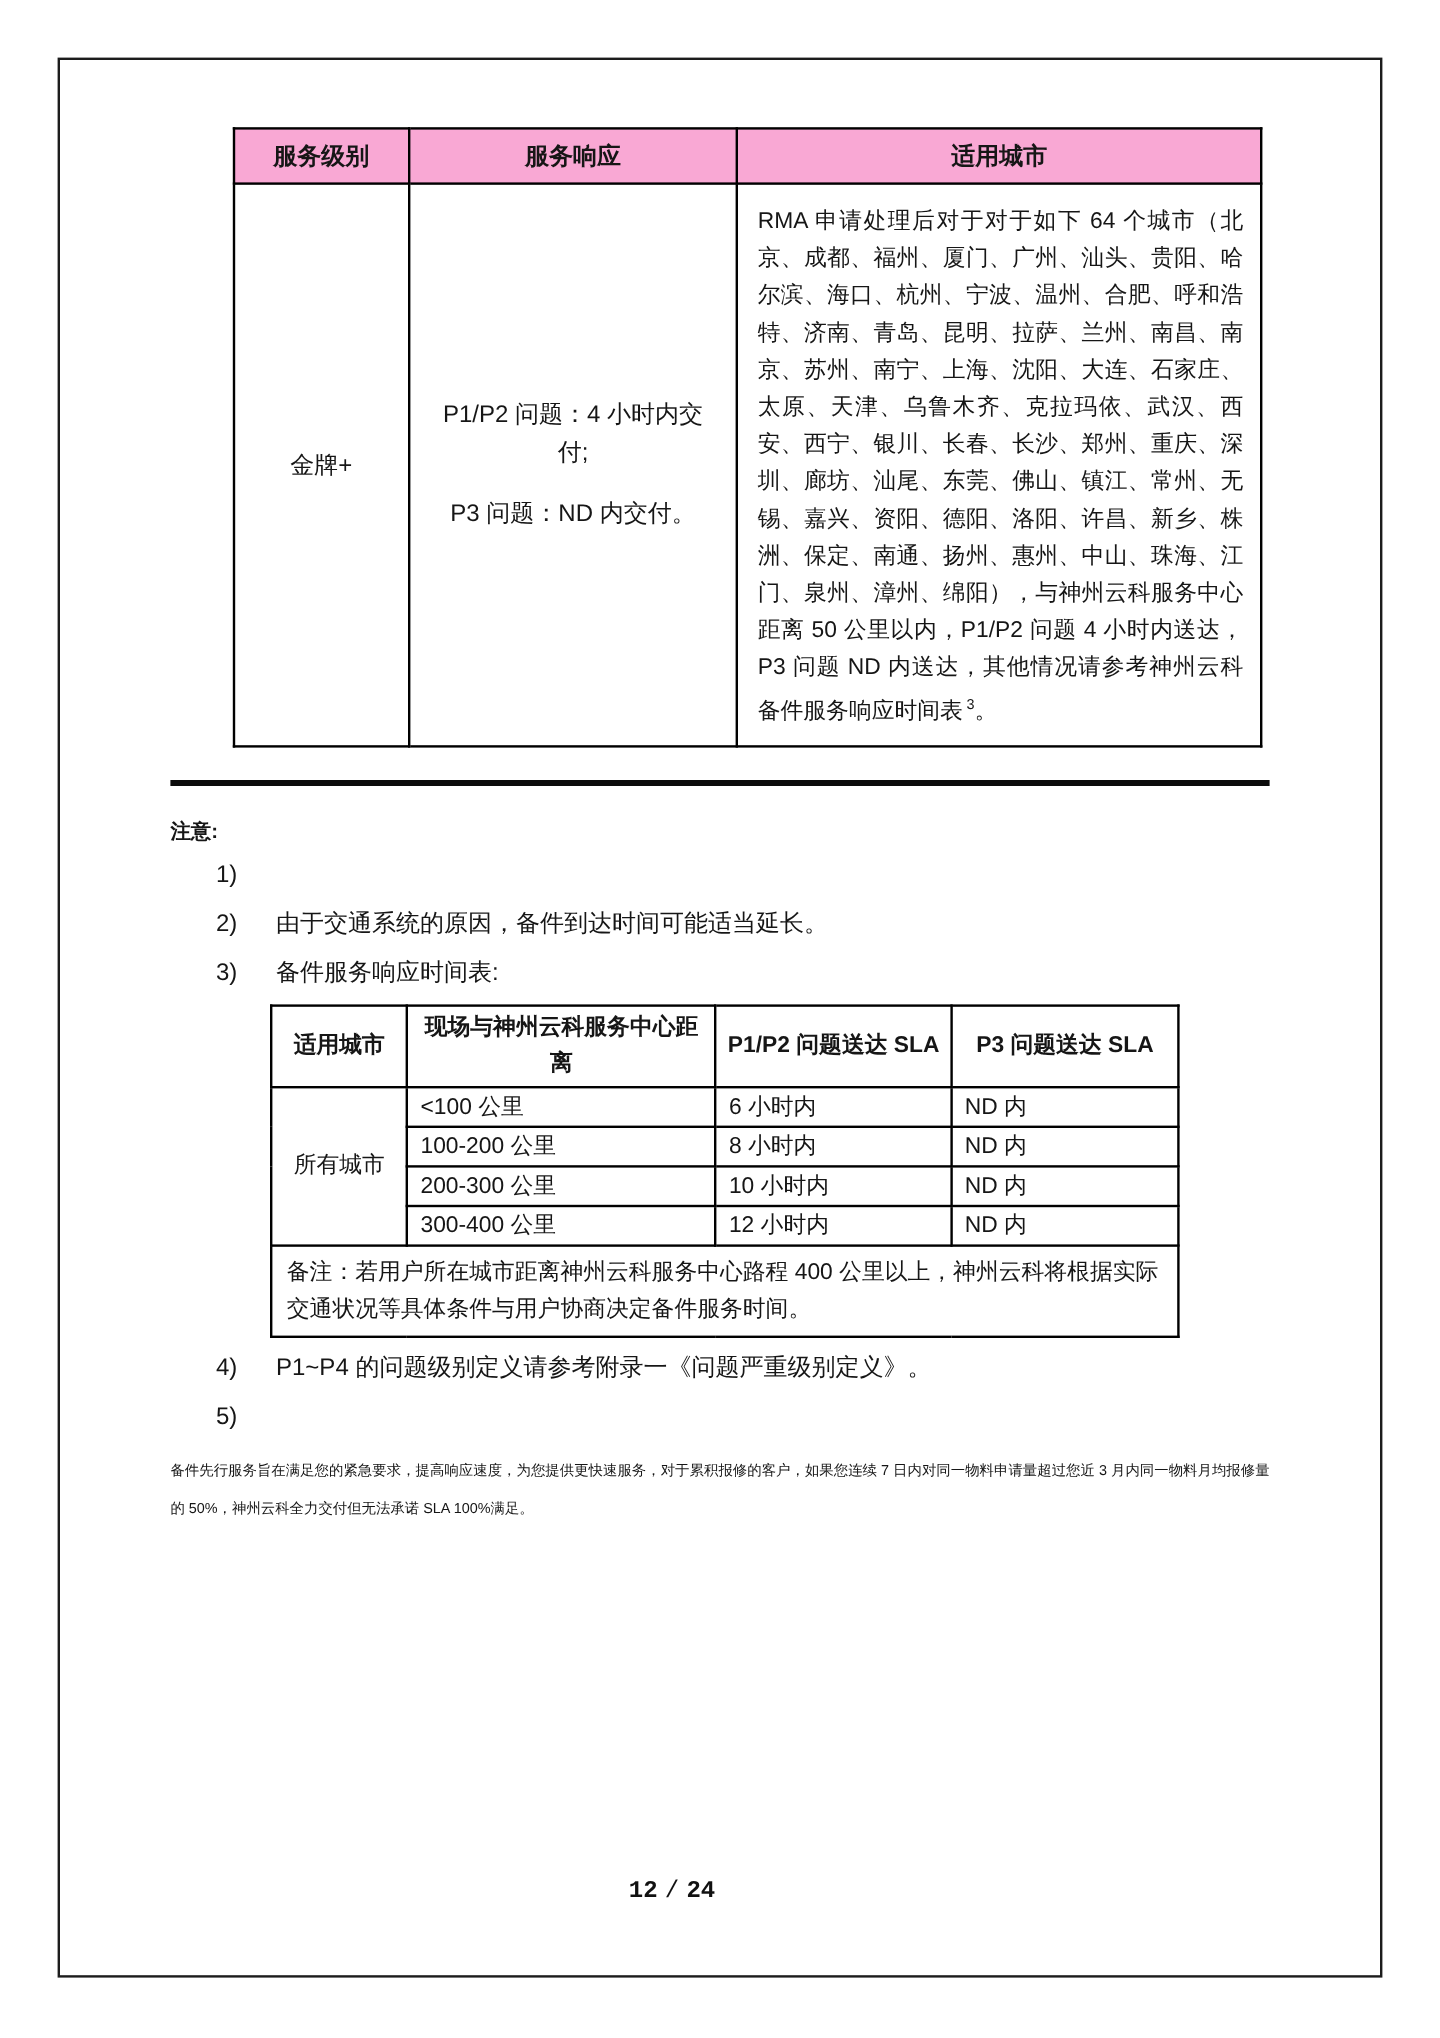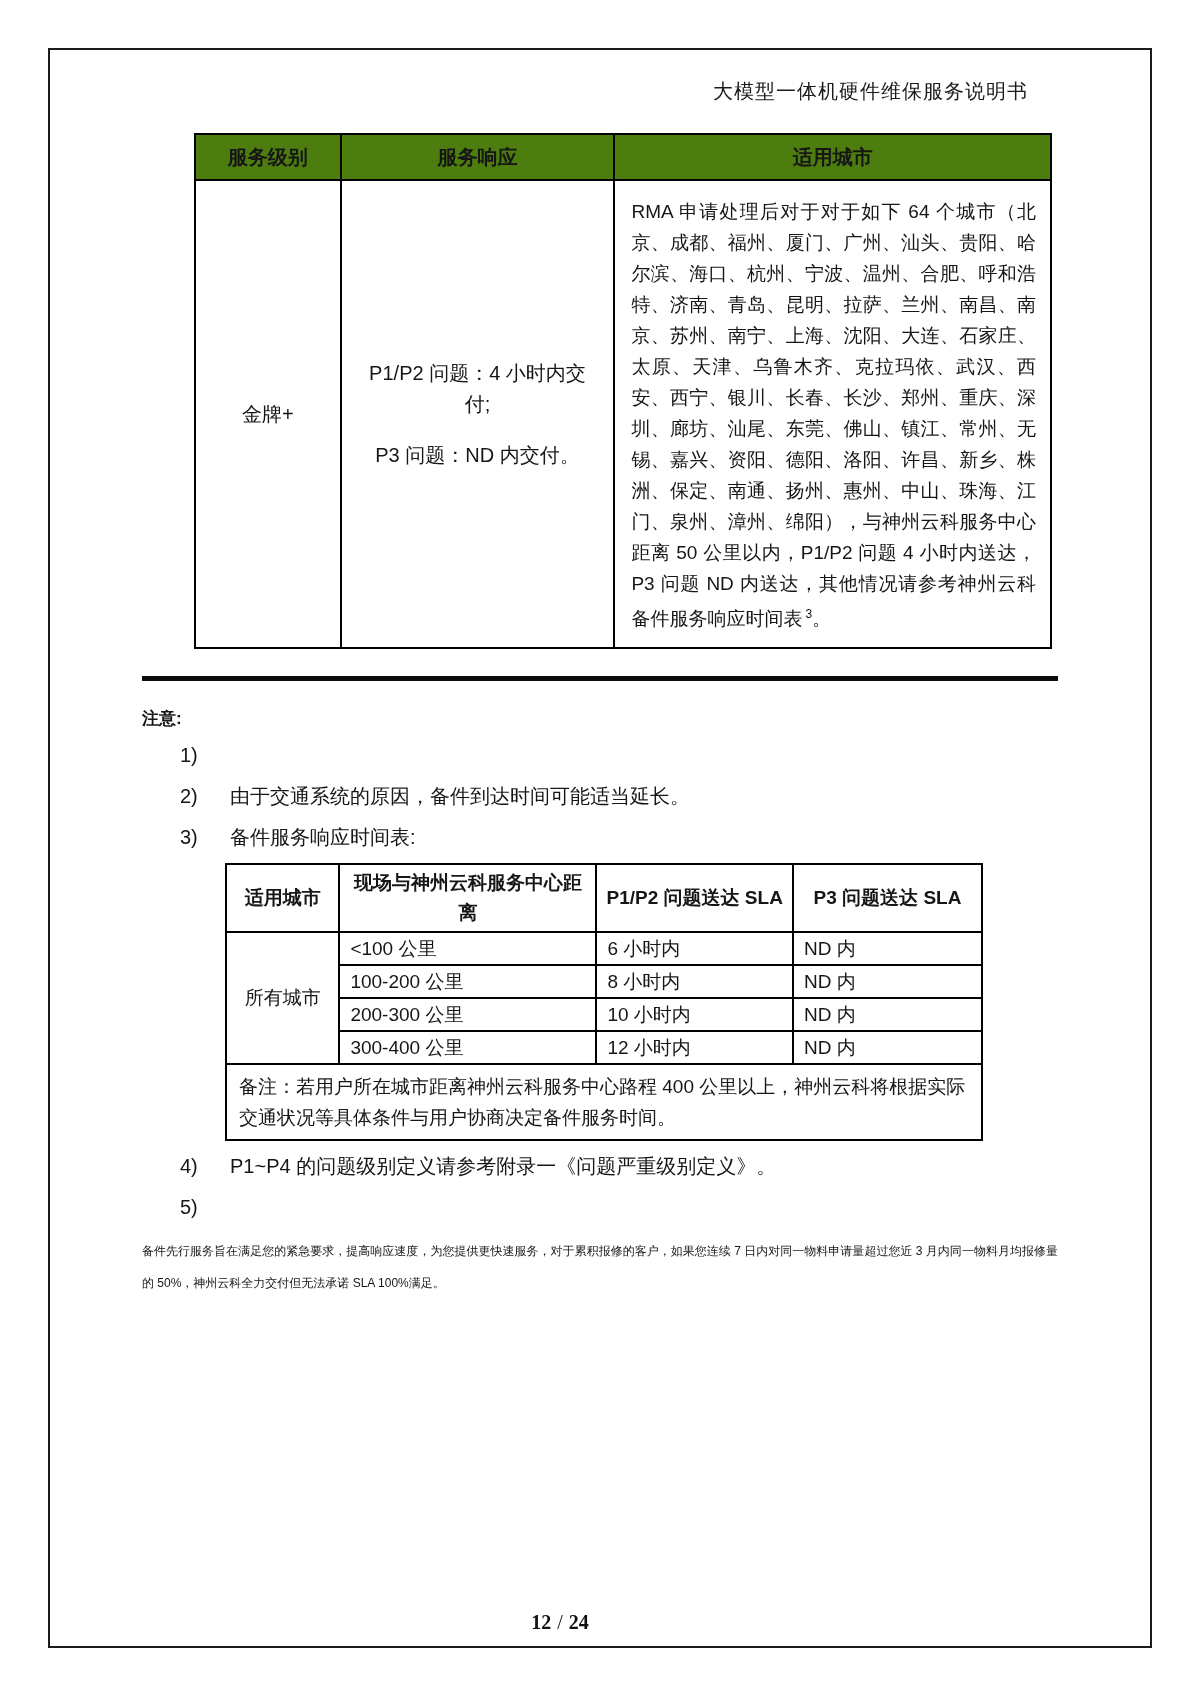--- a/index.html
+++ b/index.html
@@ -25,21 +25,21 @@
   }
   
   table{border-collapse:collapse;}
   .tbl1{
     margin:28px 0 0 52px;
     width:858px;
     table-layout:fixed;
   }
   .tbl1 th,.tbl1 td{border:2px solid #000;}
   .tbl1 th{
-    background:#4d7c0f;
+    background:#f9a8d4;
     font-size:20px;font-weight:bold;
     height:44px;text-align:center;
     padding:0 4px;
   }
   .col-level{width:17%;}
   .col-resp{width:32%;}
   .col-city{width:51%;}
   .cell-level{
     text-align:center;vertical-align:middle;
     font-size:20px;
@@ -112,32 +112,31 @@
   
   .closing{
     margin-top:12px;
     font-size:12px;line-height:32px;
     text-align:justify;
   }
   
   .page-number{
     position:absolute;left:0;top:1565px;width:1120px;
     text-align:center;
-    font-family:Liberation Serif, serif;
-    font-size:20px;color:#111;margin-top:46px;
+    font-family:Liberation Mono, monospace;
+    font-size:20px;color:#111;
   }
   .page-number .pg{font-weight:bold;}
   .page-number .sep{font-weight:normal;padding:0 6px;}
 </style>
 </head>
 <body>
 
 <div class="page-frame">
 
-  <div class="doc-header">大模型一体机硬件维保服务说明书</div>
 
   <table class="tbl1">
     <colgroup>
         <col class="col-level">
         <col class="col-resp">
         <col class="col-city">
       </colgroup>
     <thead>
       <tr>
         <th>服务级别</th>

